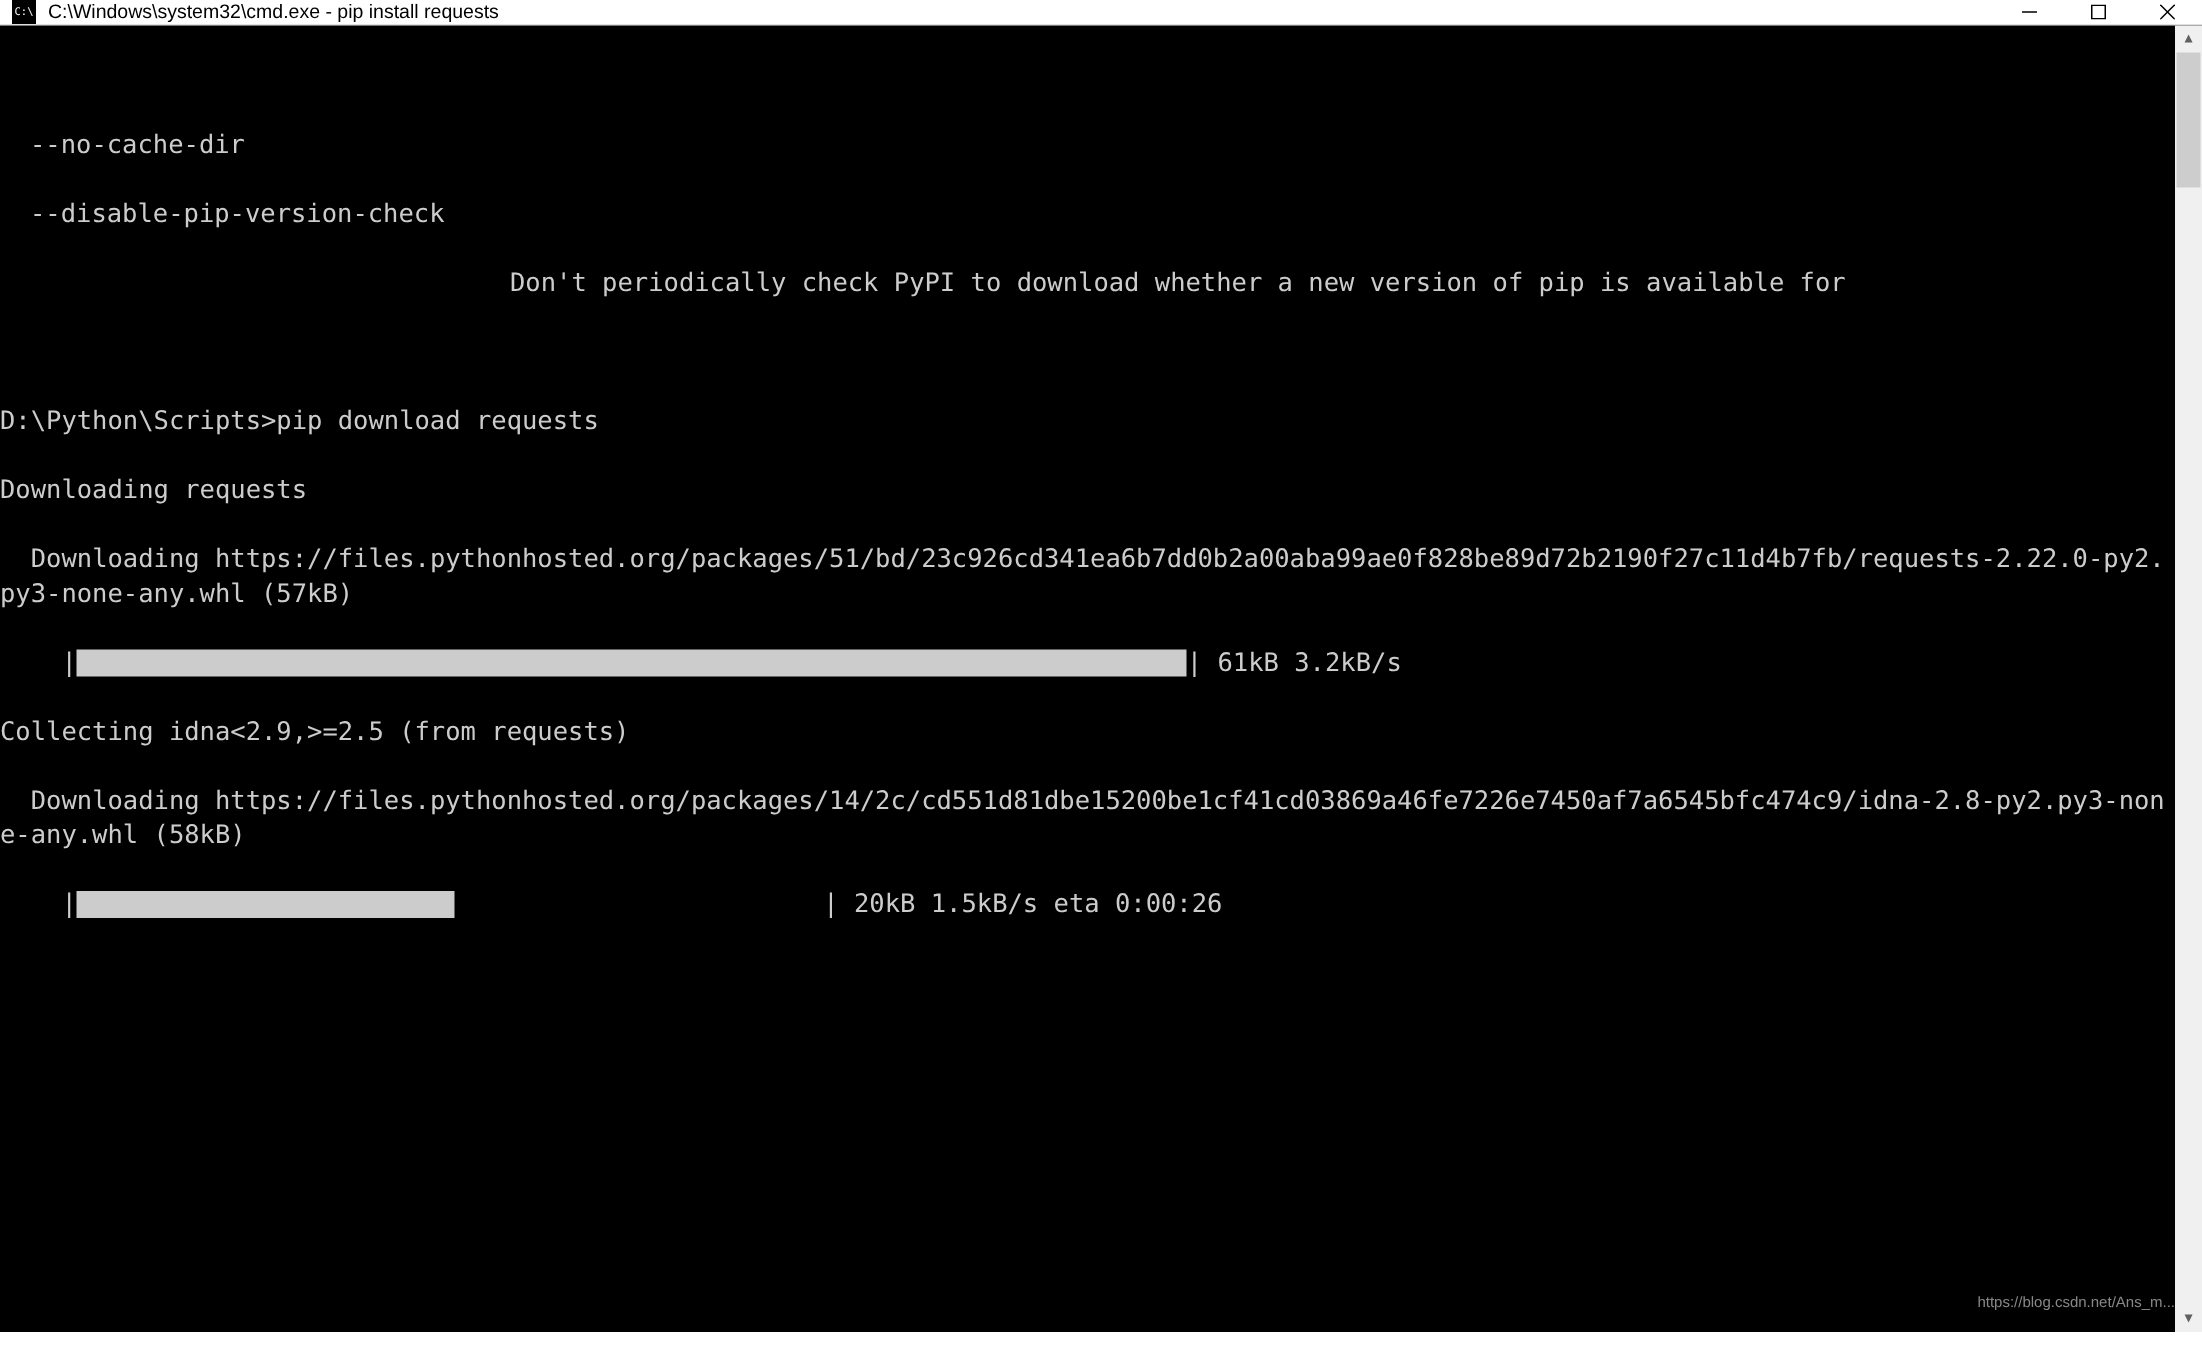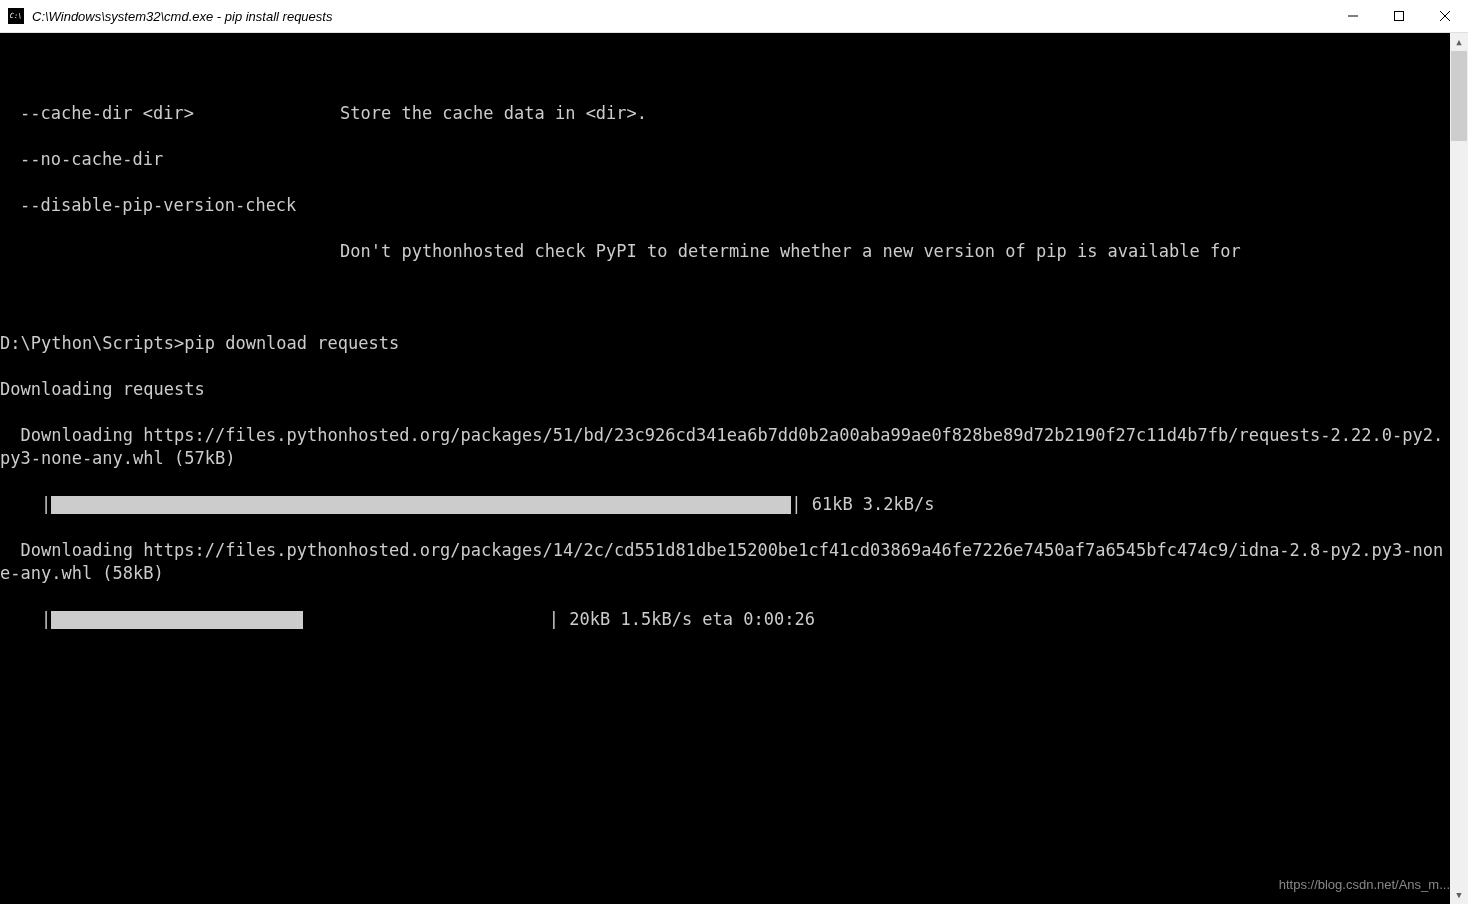--- a/index.html
+++ b/index.html
@@ -9,26 +9,24 @@
     }
     body {
       font-family: 'Segoe UI', Tahoma, sans-serif;
       background: #fff;
       width: 1468px;
       height: 904px;
       overflow: hidden;
       position: relative;
     }
     .titlebar {
-      height: 33px;
+      height: 17px;
       background: #fff;
       display: flex;
-      align-items: center;
       border-bottom: 1px solid #e0e0e0;
-      font-style: italic;
     }
     .titlebar-icon {
       width: 16px;
       height: 16px;
       margin-left: 8px;
       margin-right: 8px;
       background: #000;
       position: relative;
       display: flex;
       align-items: center;
@@ -117,21 +115,21 @@
       display: inline-block;
       background: #ccc;
       height: 18px;
       vertical-align: middle;
     }
     .watermark {
       position: absolute;
       bottom: 8px;
       right: 18px;
       color: #888;
-      font-size: 13px;
+      font-size: 10px;
       font-family: Arial, sans-serif;
     }
     .opt-line {
       display: flex;
     }
     .opt-flag {
       width: 340px;
       padding-left: 20px;
       flex-shrink: 0;
     }
@@ -163,29 +161,29 @@
       <svg viewBox="0 0 10 10">
           <line x1="0" y1="0" x2="10" y2="10" stroke="#000" stroke-width="1"></line>
           <line x1="10" y1="0" x2="0" y2="10" stroke="#000" stroke-width="1"></line>
         </svg>
     </div>
   </div>
 </div>
 
 <div class="terminal">
   <div class="terminal-content">
-<div class="opt-line"><span class="opt-flag">--cache-dir &lt;dir&gt;</span><span class="opt-desc">Store the cache data in &lt;dir&gt;.</span></div>
 <div class="opt-line"><span class="opt-flag">--no-cache-dir</span></div>
 <div class="opt-line"><span class="opt-flag">--disable-pip-version-check</span><span class="opt-desc"></span></div>
-<div class="opt-cont"><span>Don't pythonhosted check PyPI to determine whether a new version of pip is available for</span></div>
+<div class="opt-cont"><span>Don't periodically check PyPI to download whether a new version of pip is available for</span></div>
 <div>&nbsp;</div>
 <div><span>D:\Python\Scripts&gt;</span><span>pip download requests</span></div>
 <div>Downloading requests</div>
 <div>  Downloading https://files.pythonhosted.org/packages/51/bd/23c926cd341ea6b7dd0b2a00aba99ae0f828be89d72b2190f27c11d4b7fb/requests-2.22.0-py2.py3-none-any.whl (57kB)</div>
 <div><span>    |</span><span class="progress-filled" style="width:740px"></span><span>| 61kB 3.2kB/s</span></div>
+<div>Collecting idna&lt;2.9,&gt;=2.5 (from requests)</div>
 <div>  Downloading https://files.pythonhosted.org/packages/14/2c/cd551d81dbe15200be1cf41cd03869a46fe7226e7450af7a6545bfc474c9/idna-2.8-py2.py3-none-any.whl (58kB)</div>
 <div><span>    |</span><span class="progress-filled" style="width:252px"></span><span>                        </span><span>| 20kB 1.5kB/s eta 0:00:26</span></div>
   </div>
   <div class="scrollbar">
     <div class="scrollbar-arrow up">▲</div>
     <div class="scrollbar-thumb"></div>
     <div class="scrollbar-arrow down">▼</div>
   </div>
   <div class="watermark">https://blog.csdn.net/Ans_m...</div>
 </div>

